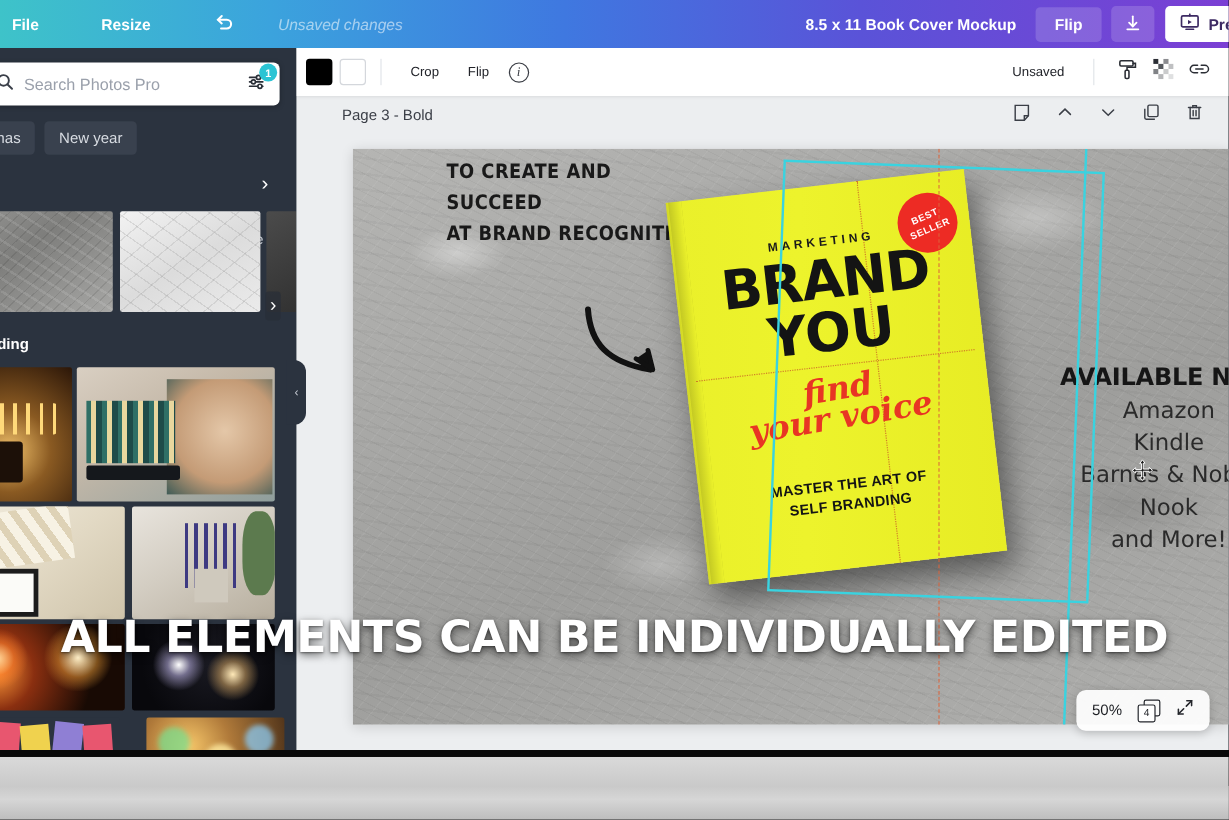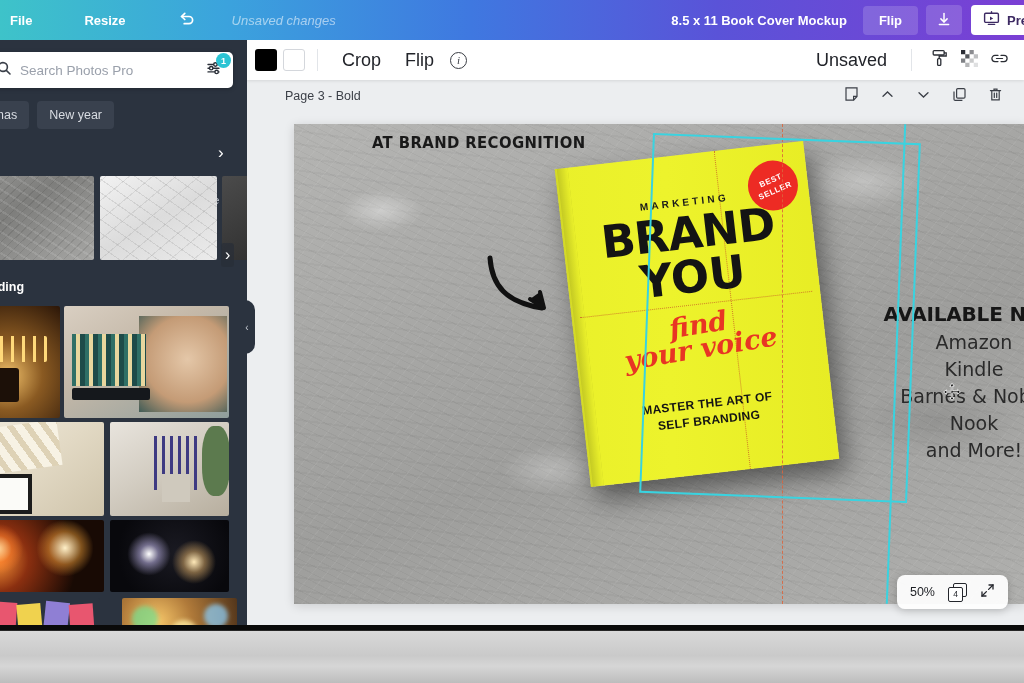--- a/index.html
+++ b/index.html
@@ -109,21 +109,21 @@
   }
   .etoolbar {
     position:absolute; left:0; top:0; width:777px; height:40px; background:#fff;
     display:flex; align-items:center; padding: 0 10px 0 8px;
     box-shadow: 0 1px 3px rgba(0,0,0,.10); z-index: 6;
   }
   .sw { width:22px; height:22px; border-radius:3px; cursor:pointer; }
   .sw.black { background:#000; }
   .sw.white { background:#fff; border:1px solid #d4d7dc; margin-left:6px; }
   .divider { width:1px; height:22px; background:#e2e5e9; margin: 0 12px; }
-  .tb-txt { font-size:18px; color:#22242a; padding: 0 12px; cursor:pointer; white-space:nowrap;}
+  .tb-txt { font-size:11px; color:#22242a; padding: 0 12px; cursor:pointer; white-space:nowrap;}
   .info-ic { width:17px; height:17px; border:1.4px solid #3a3d44; border-radius:50%;
     display:flex;align-items:center;justify-content:center;font-size:11px;color:#3a3d44;
     font-family:"Liberation Serif", serif; font-style:italic; cursor:pointer; margin-left:4px;}
   .etb-right { margin-left:auto; display:flex; align-items:center; }
   .icbtn { width:30px; height:30px; display:flex; align-items:center; justify-content:center; cursor:pointer; }
 
   
   .page-head {
     position:absolute; left:0; top:40px; width:777px; height:32px;
     display:flex; align-items:center; padding: 0 14px 0 38px; z-index:5;
@@ -520,20 +520,21 @@
           </div>
         </div>
       </div>
 
       <div class="canvas-wrap">
         <div class="concrete"></div>
 
         <div class="guide-v"></div>
 
         <div class="hand-text">
+          <div>to create and succeed</div>
           <div>at brand recognition</div>
         </div>
 
         <div class="arrow-svg">
           <svg width="100" height="70" viewBox="0 0 100 70" fill="none" stroke="#111" stroke-width="5" stroke-linecap="round">
             <path d="M6 4c2 28 16 44 52 50"></path>
             <path d="M46 45l14 9-4 -16" fill="#111" stroke="#111" stroke-width="4" stroke-linejoin="round"></path>
           </svg>
         </div>
 
@@ -588,14 +589,15 @@
               <path d="M9 2h4v4"></path>
                 <path d="M13 2 8.6 6.4"></path>
               <path d="M6 13H2V9"></path>
                 <path d="M2 13l4.4-4.4"></path>
             </svg>
           </span>
         </div>
       </div>
     </div>
 
+    <div class="overlay-text">ALL ELEMENTS CAN BE INDIVIDUALLY EDITED</div>
   </div>
 </div>
 
 </body></html>

